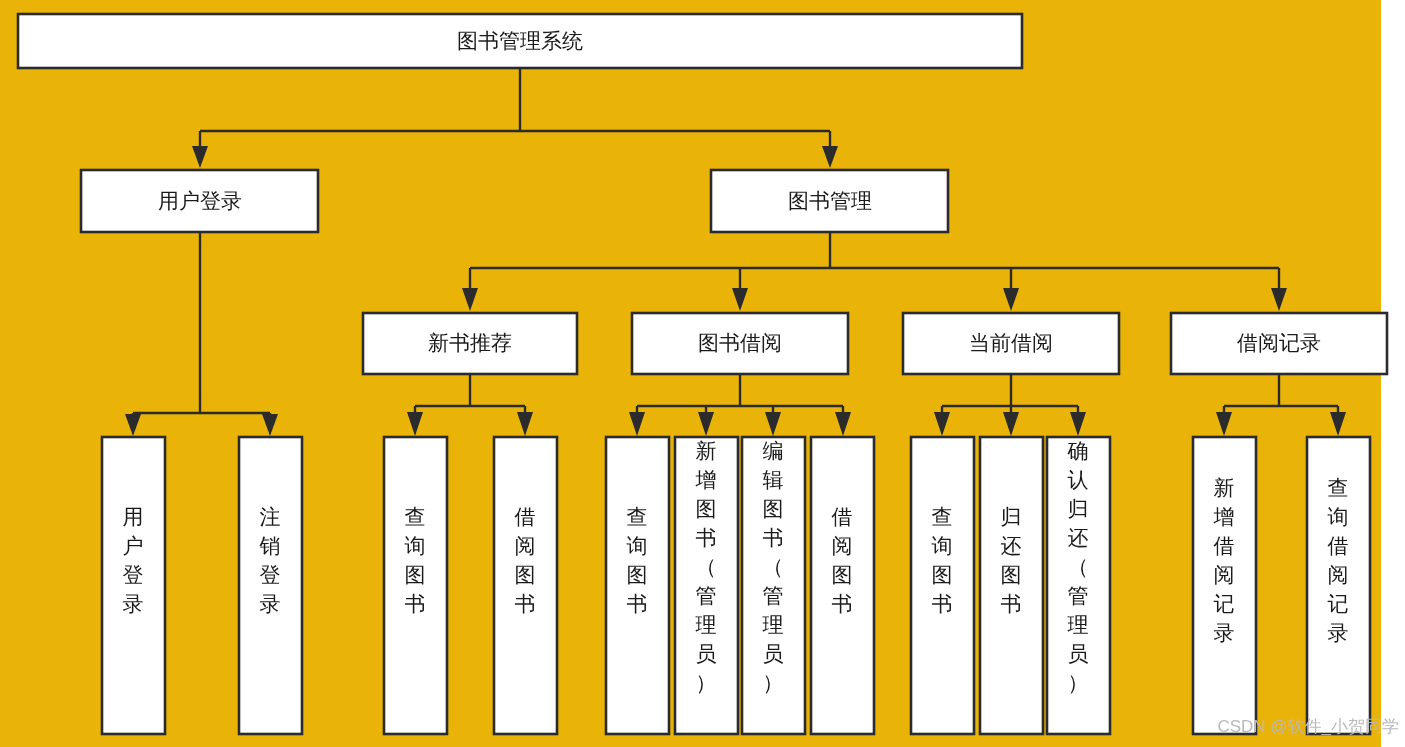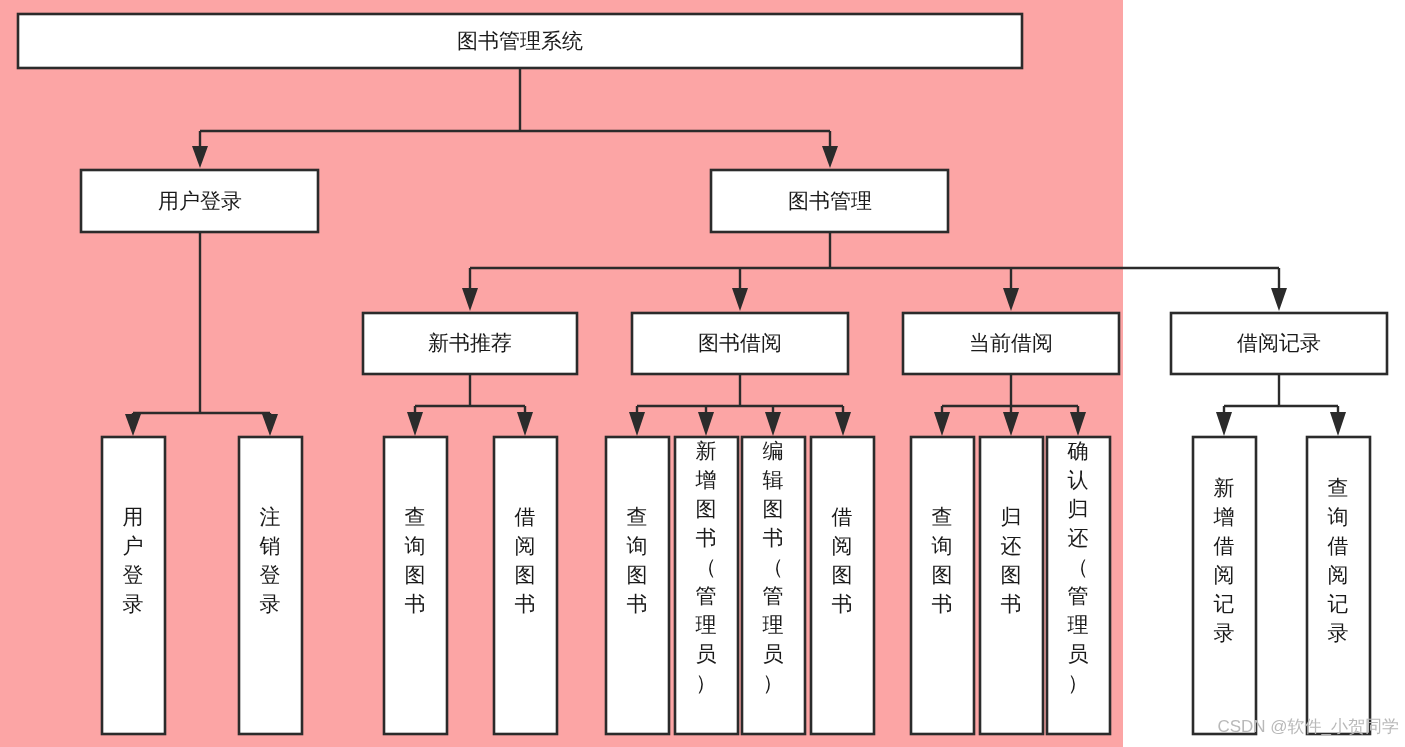--- a/index.html
+++ b/index.html
@@ -9,24 +9,23 @@
     background: #ffffff;
   }
   body {
     width: 1405px;
     height: 747px;
     font-family: "Liberation Sans", "DejaVu Sans", sans-serif;
     overflow: hidden;
   }
   #diagram-root {
     position: relative;
-    width: 1111px;
+    width: 1381px;
     height: 747px;
-    background: #fca5a5;
-    padding-left: 12px;
+    background: #eab308;
   }
   svg.diagram-canvas {
     position: absolute;
     left: 0;
     top: 0;
     width: 1405px;
     height: 747px;
     display: block;
   }
   .node-rect {

